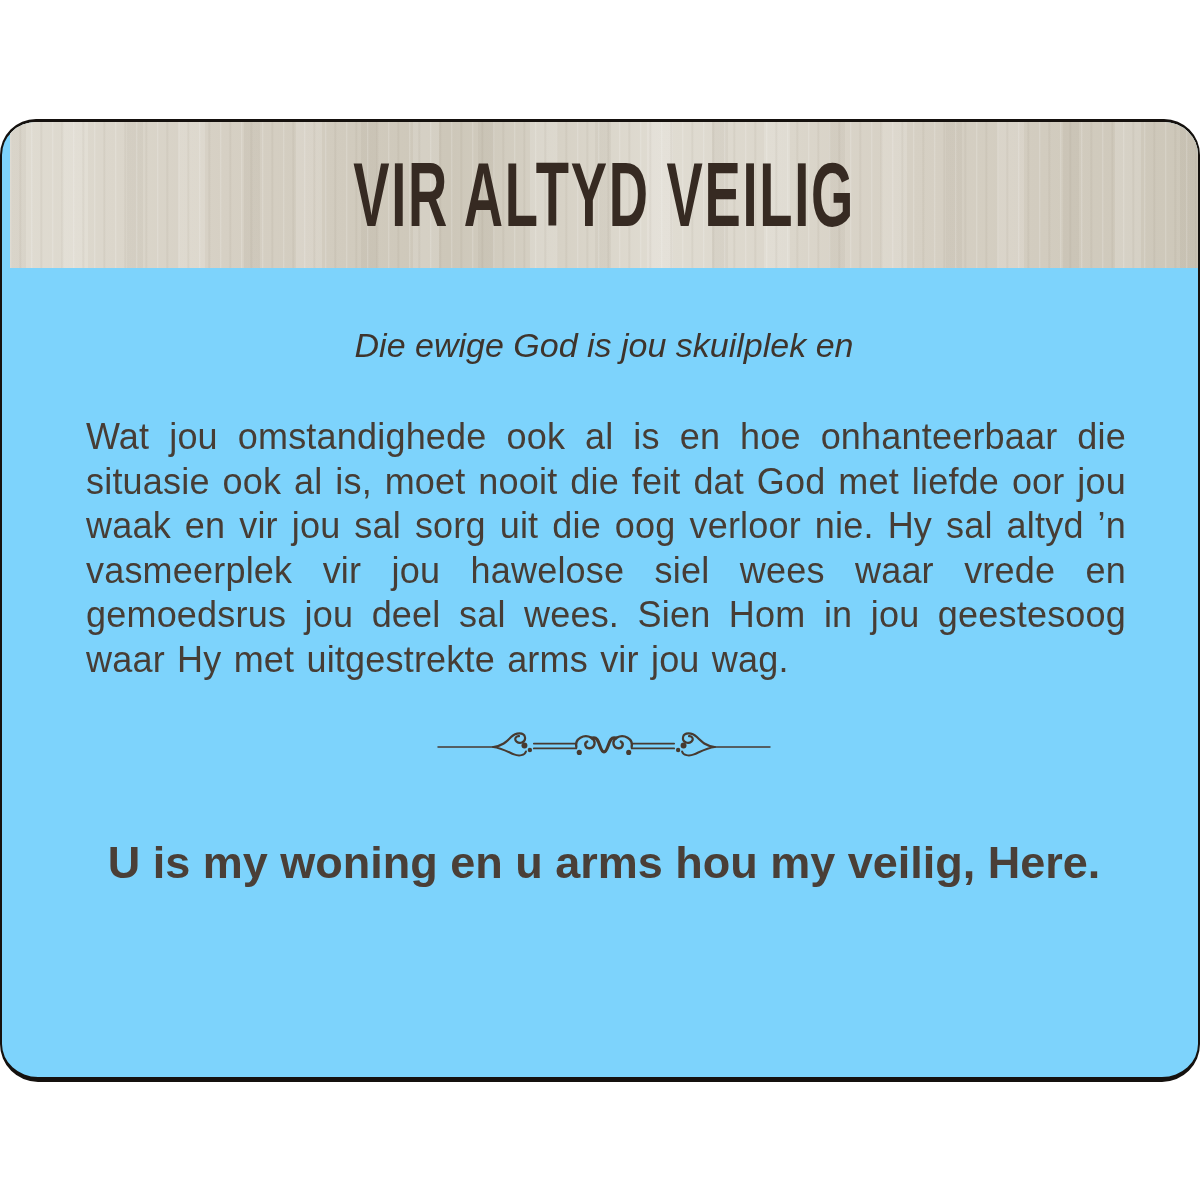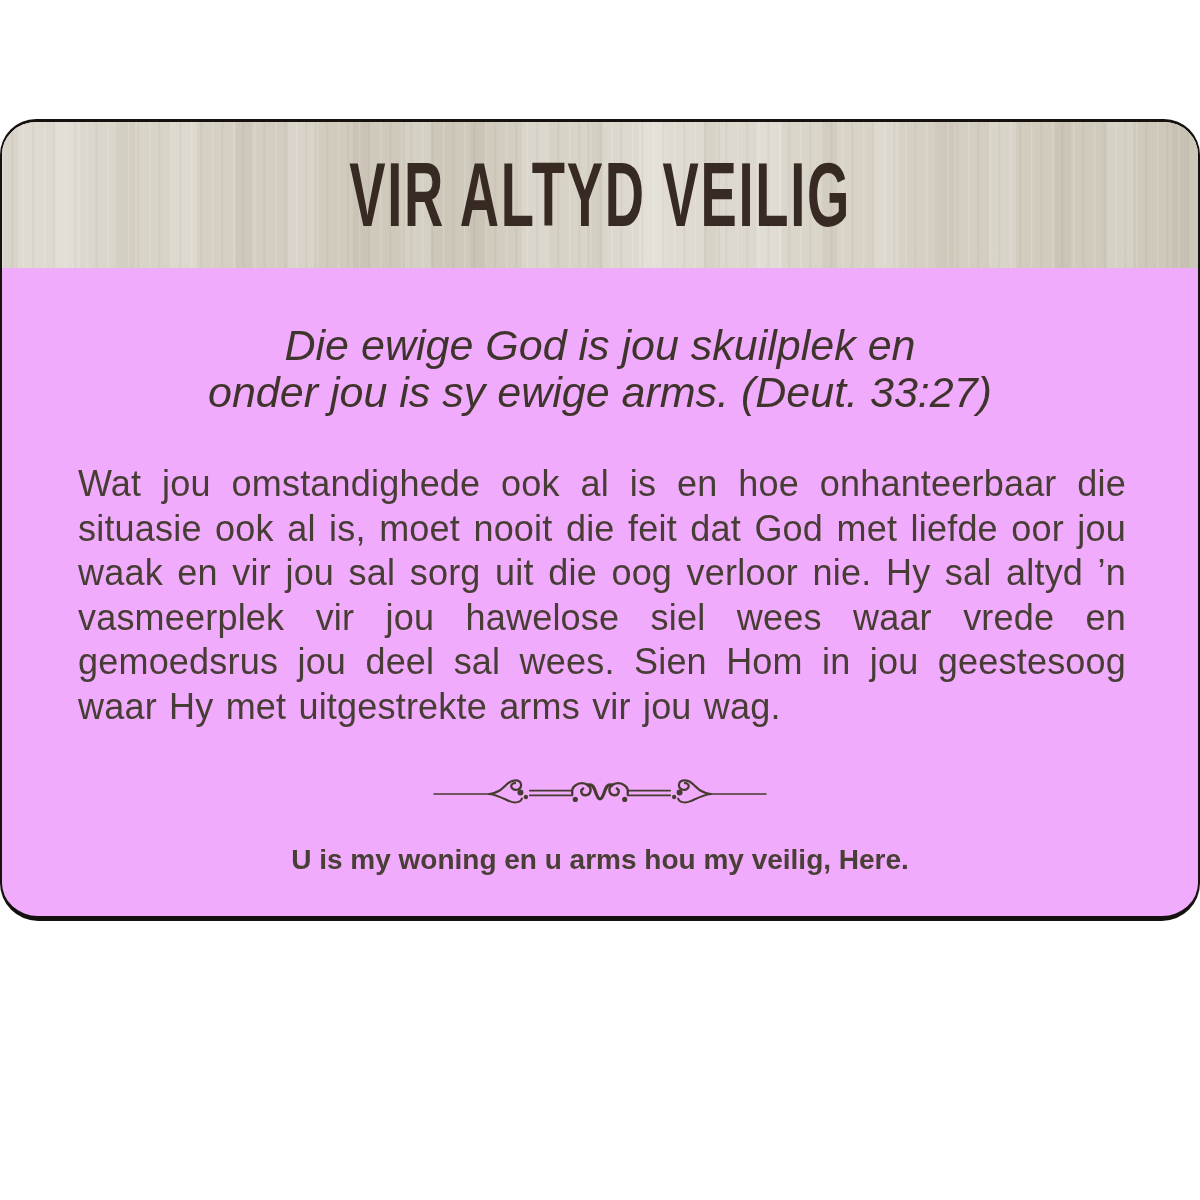--- a/index.html
+++ b/index.html
@@ -9,28 +9,29 @@
     height: 1200px;
     background: var(--page-bg, #ffffff);
     overflow: hidden;
     font-family: "Liberation Sans", sans-serif;
   }
   .card {
     position: absolute;
     left: 0;
     top: 119px;
     width: 1200px;
-    height: 802px;
+    height: 963px;
     box-sizing: border-box;
-    background: #f0abfc;
+    background: #7dd3fc;
     border: 2px solid var(--border, #15110e);
     border-top-width: 3px;
     border-bottom-width: 5px;
     border-radius: 36px 36px 38px 38px;
     overflow: hidden;
+    padding-left: 8px;
   }
   .card-header {
     height: 146px;
     display: flex;
     align-items: center;
     justify-content: center;
     background-color: var(--header-bg, #d6d0c4);
     background-image:
       repeating-linear-gradient(90deg,
         rgba(255,255,255,0.22) 0px, rgba(255,255,255,0) 2px,
@@ -53,63 +54,62 @@
     letter-spacing: 2px;
     white-space: nowrap;
     color: var(--title-text, #362a22);
     transform: scale(0.85, 1.42);
     transform-origin: center;
   }
   .verse {
     margin-top: 54px;
     text-align: center;
     font-style: italic;
-    font-size: 43px;
+    font-size: 34px;
     line-height: 47px;
     color: var(--verse-text, #3e342c);
   }
   .verse p { margin: 0; }
   .body-text {
     margin: 46px 72px 16px 76px;
     font-size: 36px;
     line-height: 44.5px;
     text-align: justify;
     letter-spacing: 0.2px;
     word-spacing: 2px;
     color: var(--body-text, #473d35);
   }
   .divider {
     margin-top: 44px;
     display: flex;
     justify-content: center;
     color: var(--divider, #473a30);
   }
   .prayer {
-    margin-top: 22px;
+    margin-top: 72px;
     text-align: center;
     font-weight: 700;
-    font-size: 28px;
+    font-size: 45px;
     line-height: 49px;
     color: var(--prayer-text, #4a3f37);
   }
   .prayer p { margin: 0; }
 </style>
 </head>
 <body>
 
 <div class="stage">
   <article class="card">
 
     <header class="card-header">
       <h1 class="title">VIR ALTYD VEILIG</h1>
     </header>
 
     <section class="verse">
       <p>Die ewige God is jou skuilplek en</p>
-      <p>onder jou is sy ewige arms. (Deut. 33:27)</p>
     </section>
 
     <p class="body-text">Wat jou omstandighede ook al is en hoe onhanteerbaar die situasie ook al is, moet nooit die feit dat God met liefde oor jou waak en vir jou sal sorg uit die oog verloor nie. Hy sal altyd ’n vasmeerplek vir jou hawelose siel wees waar vrede en gemoedsrus jou deel sal wees. Sien Hom in jou geestesoog waar Hy met uitgestrekte arms vir jou wag.</p>
 
     <div class="divider">
       <svg width="336" height="40" viewBox="0 0 340 40" fill="none" stroke="currentColor" stroke-linecap="round" aria-hidden="true">
         <g id="fl">
           <path d="M2 21 H58" stroke-width="1.4"></path>
           <path d="M58 21 C67 20 71 16 76 11 C81 6 89 6 90 11 C91 16 85 18.5 81.5 15.5 C79 13.5 80.5 9.5 84 10" stroke-width="2.2"></path>
           <path d="M58 21 C66 22 73 26 79 28.5 C84 30.5 90 29.5 91 25.5" stroke-width="2"></path>

